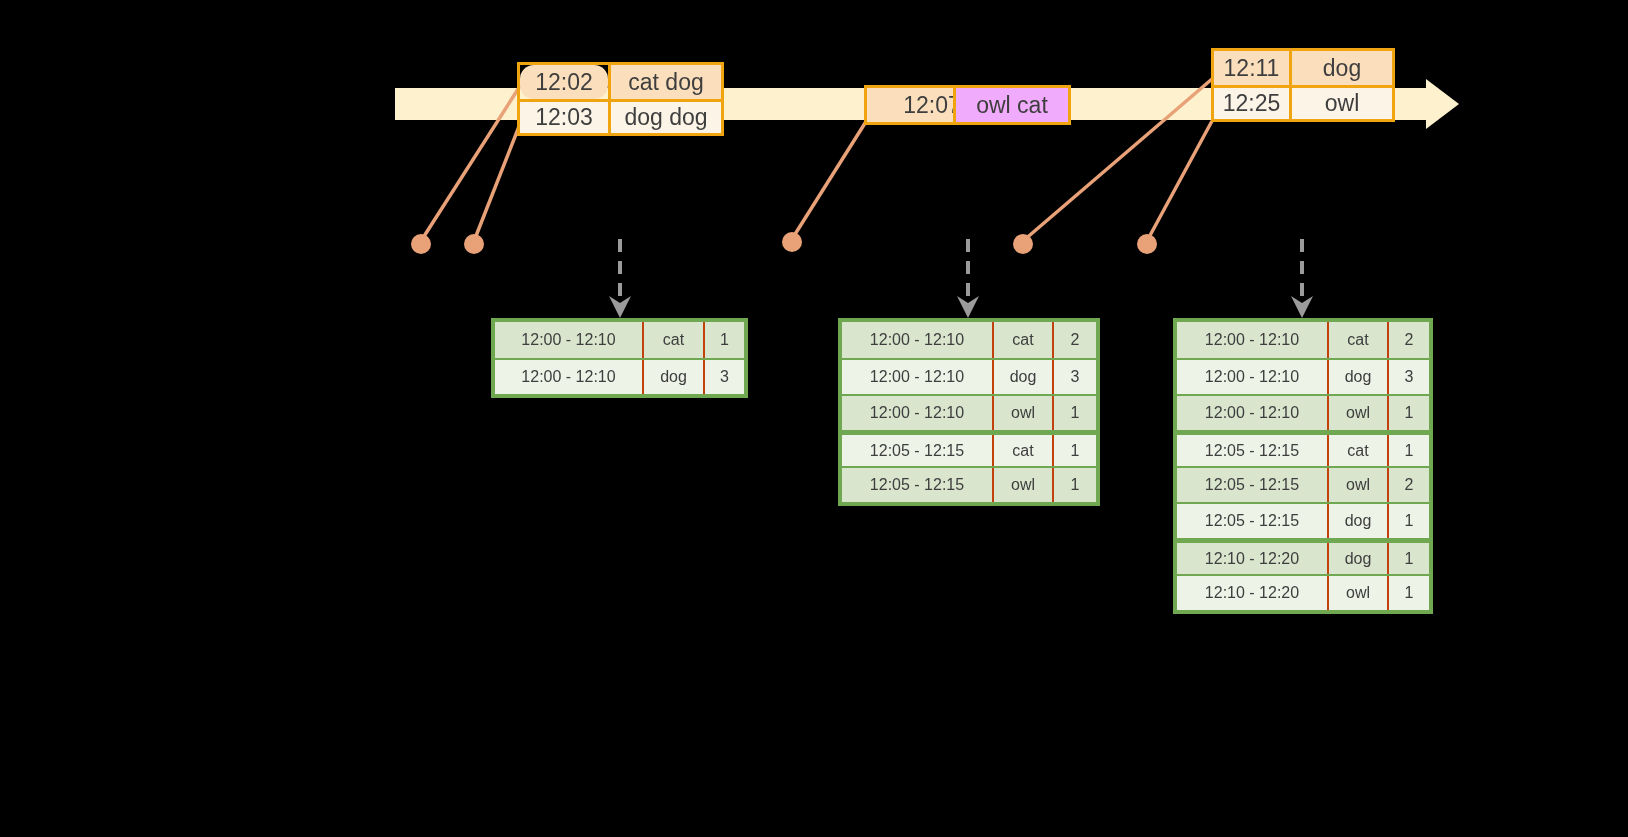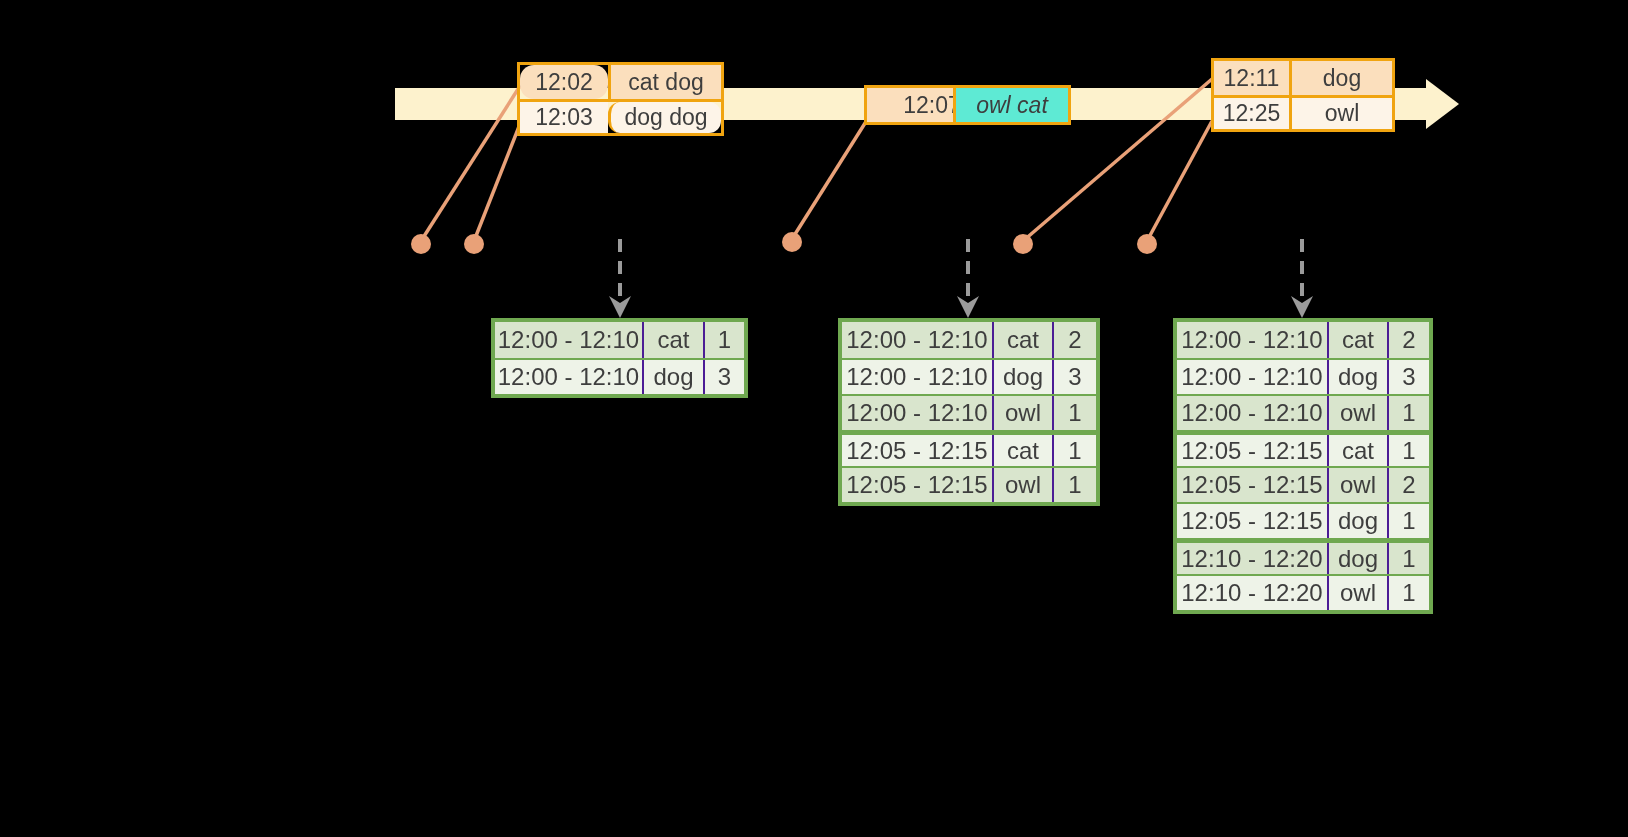--- a/index.html
+++ b/index.html
@@ -25,23 +25,23 @@
   
   .res-table{
     position:absolute;z-index:2;box-sizing:border-box;
     border:4px solid #6fa850;display:flex;flex-direction:column;
   }
   .res-row{display:flex;box-sizing:border-box;height:36px;}
   .res-row.thin{border-top:2px solid #6fa850;}
   .res-row.thick{border-top:5px solid #6fa850;}
   .res-cell{
     box-sizing:border-box;display:flex;align-items:center;justify-content:center;
-    font-size:24px;color:#3e3e3e;white-space:nowrap;overflow:hidden;
-  }
-  .res-cell + .res-cell{border-left:2px solid #4c1d95;}
+    font-size:16px;color:#3e3e3e;white-space:nowrap;overflow:hidden;
+  }
+  .res-cell + .res-cell{border-left:2px solid #c2410c;}
   .res-c1{width:var(--c1);}
   .res-c2{width:var(--c2);}
   .res-c3{flex:1;}
 </style>
 </head>
 <body>
 
 <div id="canvas">
 
   <svg id="overlay" width="1628" height="837" viewBox="0 0 1628 837">
@@ -82,32 +82,32 @@
     </g>
   </svg>
 
   <div class="in-table" style="left:517px;top:62px;width:207px;--c1:88px;">
       <div class="in-row">
         <div class="in-cell in-c1" style="background: rgb(251, 223, 189); border-radius: 14px;">12:02</div>
         <div class="in-cell in-c2" style="background: rgb(251, 223, 189);">cat dog</div>
       </div>
       <div class="in-row">
         <div class="in-cell in-c1" style="background: rgb(253, 244, 232);">12:03</div>
-        <div class="in-cell in-c2" style="background: rgb(253, 244, 232); border-radius: 12px;">dog dog</div>
+        <div class="in-cell in-c2" style="background: rgb(253, 244, 232);">dog dog</div>
       </div>
     </div>
 
   <div class="in-table" style="left:864px;top:85px;width:207px;--c1:86px;">
       <div class="in-row">
         <div class="in-cell in-c1" style="background: rgb(251, 223, 189); padding-left: 44px;">12:07</div>
-        <div class="in-cell in-c2" style="background: #5eead4; font-style: italic;">owl cat</div>
-      </div>
-    </div>
-
-  <div class="in-table" style="left:1211px;top:58px;width:184px;--c1:75px;">
+        <div class="in-cell in-c2" style="background: #f0abfc;">owl cat</div>
+      </div>
+    </div>
+
+  <div class="in-table" style="left:1211px;top:48px;width:184px;--c1:75px;">
       <div class="in-row">
         <div class="in-cell in-c1" style="background: rgb(251, 223, 189);">12:11</div>
         <div class="in-cell in-c2" style="background: rgb(251, 223, 189);">dog</div>
       </div>
       <div class="in-row">
         <div class="in-cell in-c1" style="background: rgb(253, 244, 232);">12:25</div>
         <div class="in-cell in-c2" style="background: rgb(253, 244, 232);">owl</div>
       </div>
     </div>
 

